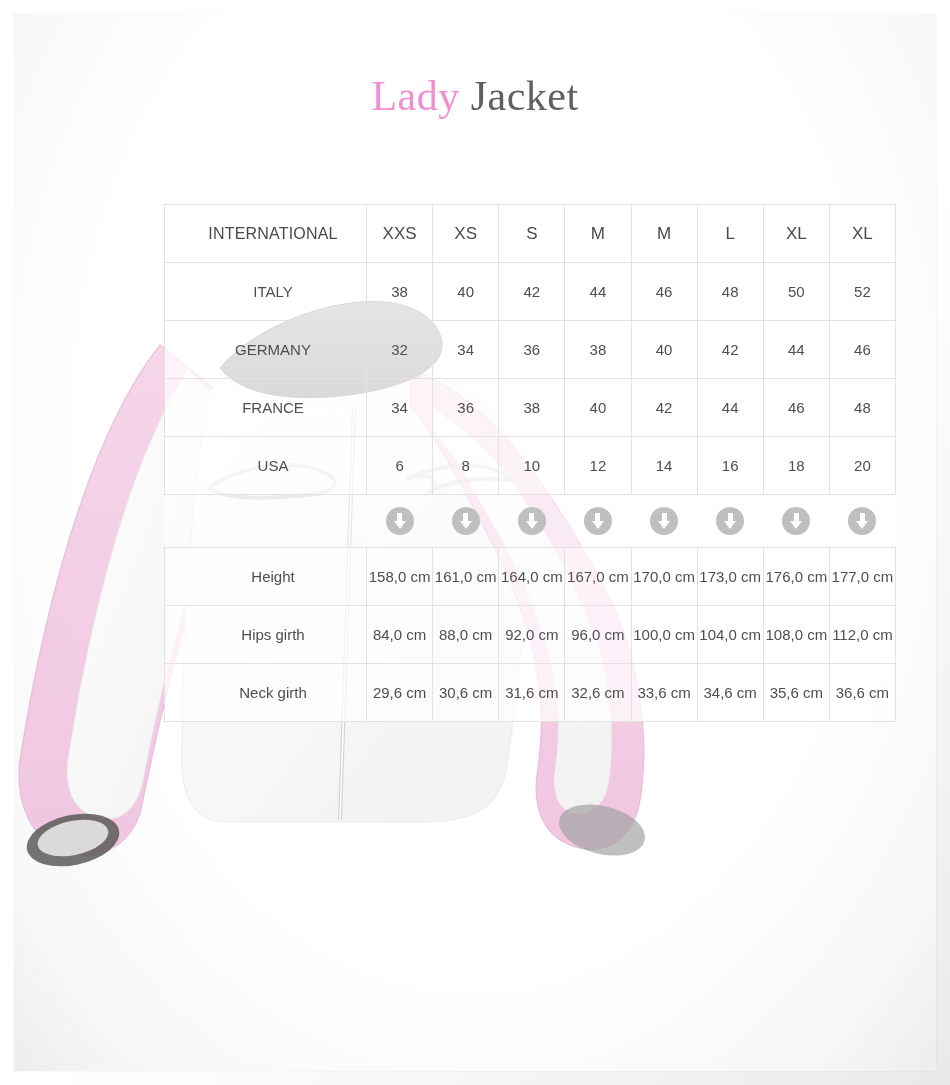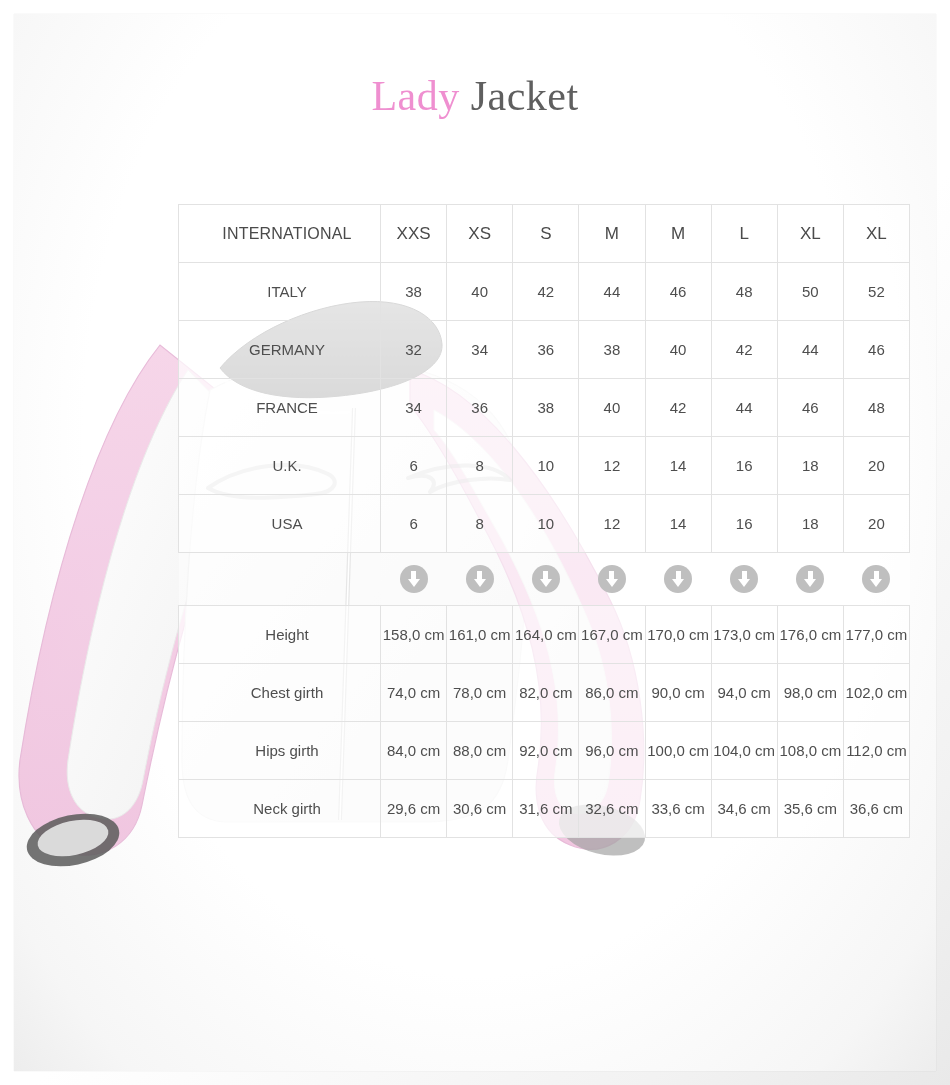--- a/index.html
+++ b/index.html
@@ -59,21 +59,21 @@
     top: 240px;
     width: 700px;
     height: 660px;
     pointer-events: none;
     opacity: 0.92;
   }
 
   
   .table-wrap {
     position: absolute;
-    left: 178px;
+    left: 164px;
     top: 204px;
     width: 732px;
   }
   table.size-table {
     border-collapse: collapse;
     width: 732px;
     table-layout: fixed;
     background: transparent;
   }
   table.size-table td {
@@ -244,31 +244,20 @@
           <td>34</td>
           <td>36</td>
           <td>38</td>
           <td>40</td>
           <td>42</td>
           <td>44</td>
           <td>46</td>
           <td>48</td>
         </tr>
         <tr>
-          <td class="label">U.K.</td>
-          <td>6</td>
-          <td>8</td>
-          <td>10</td>
-          <td>12</td>
-          <td>14</td>
-          <td>16</td>
-          <td>18</td>
-          <td>20</td>
-        </tr>
-        <tr>
           <td class="label">USA</td>
           <td>6</td>
           <td>8</td>
           <td>10</td>
           <td>12</td>
           <td>14</td>
           <td>16</td>
           <td>18</td>
           <td>20</td>
         </tr>
@@ -290,31 +279,20 @@
           <td class="meas">158,0 cm</td>
           <td class="meas">161,0 cm</td>
           <td class="meas">164,0 cm</td>
           <td class="meas">167,0 cm</td>
           <td class="meas">170,0 cm</td>
           <td class="meas">173,0 cm</td>
           <td class="meas">176,0 cm</td>
           <td class="meas">177,0 cm</td>
         </tr>
         <tr>
-          <td class="label">Chest girth</td>
-          <td class="meas">74,0 cm</td>
-          <td class="meas">78,0 cm</td>
-          <td class="meas">82,0 cm</td>
-          <td class="meas">86,0 cm</td>
-          <td class="meas">90,0 cm</td>
-          <td class="meas">94,0 cm</td>
-          <td class="meas">98,0 cm</td>
-          <td class="meas">102,0 cm</td>
-        </tr>
-        <tr>
           <td class="label">Hips girth</td>
           <td class="meas">84,0 cm</td>
           <td class="meas">88,0 cm</td>
           <td class="meas">92,0 cm</td>
           <td class="meas">96,0 cm</td>
           <td class="meas">100,0 cm</td>
           <td class="meas">104,0 cm</td>
           <td class="meas">108,0 cm</td>
           <td class="meas">112,0 cm</td>
         </tr>

